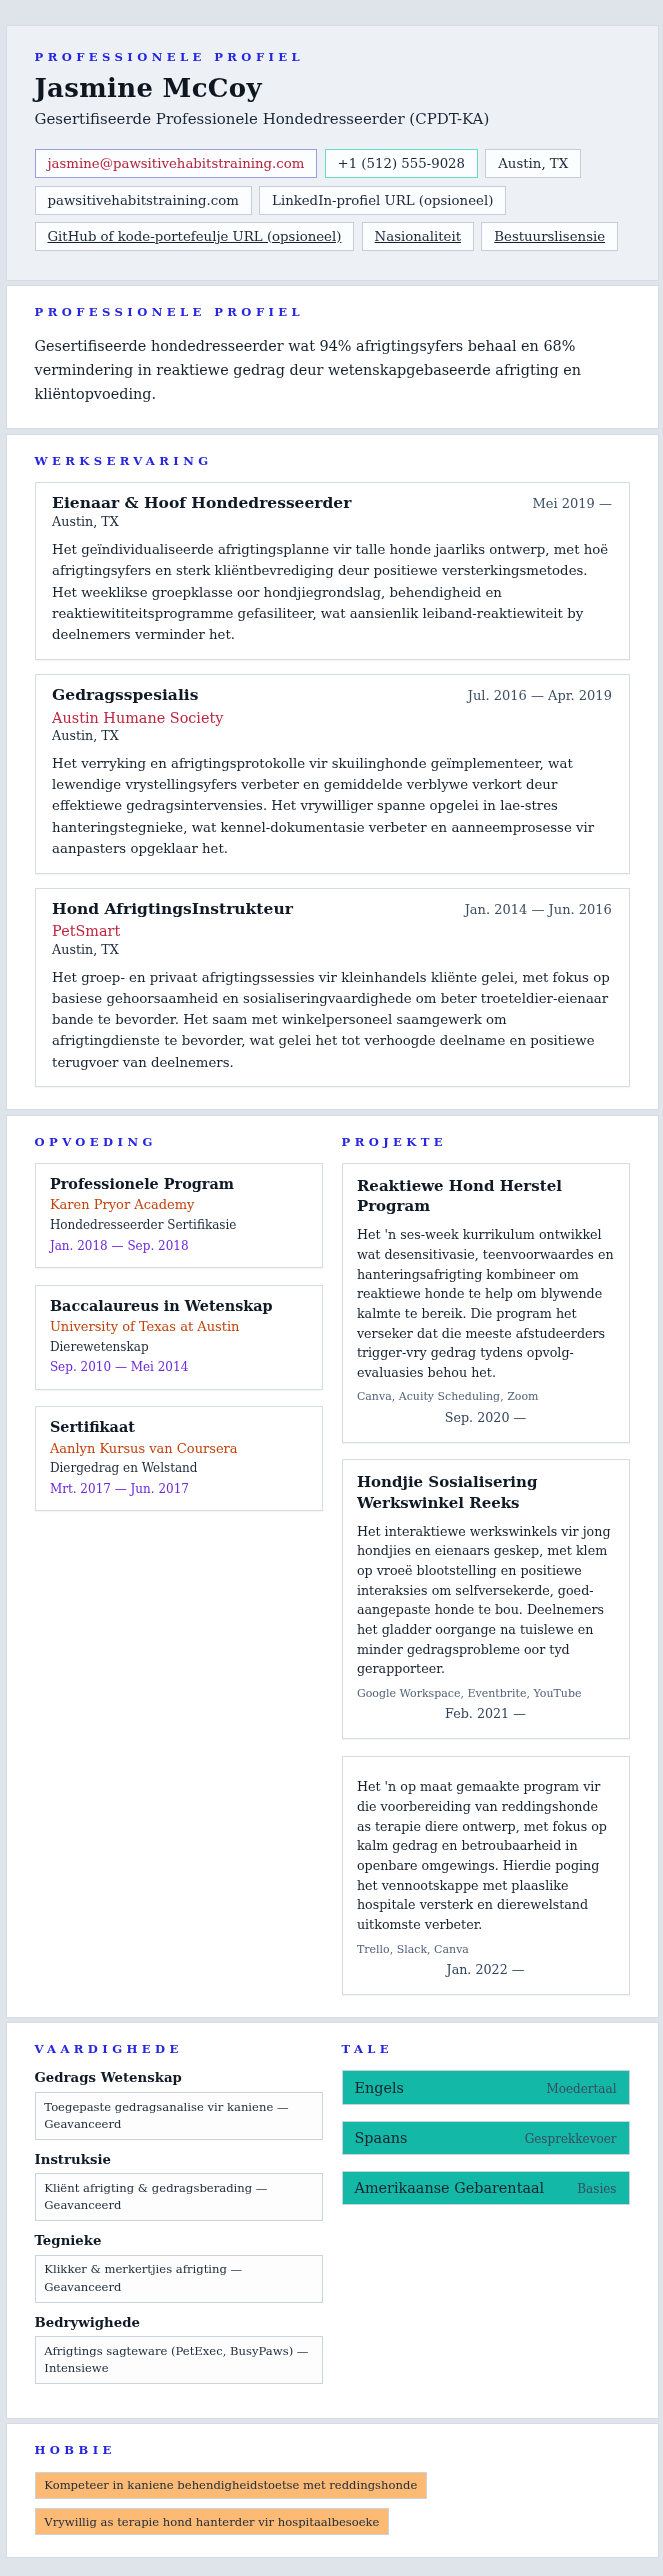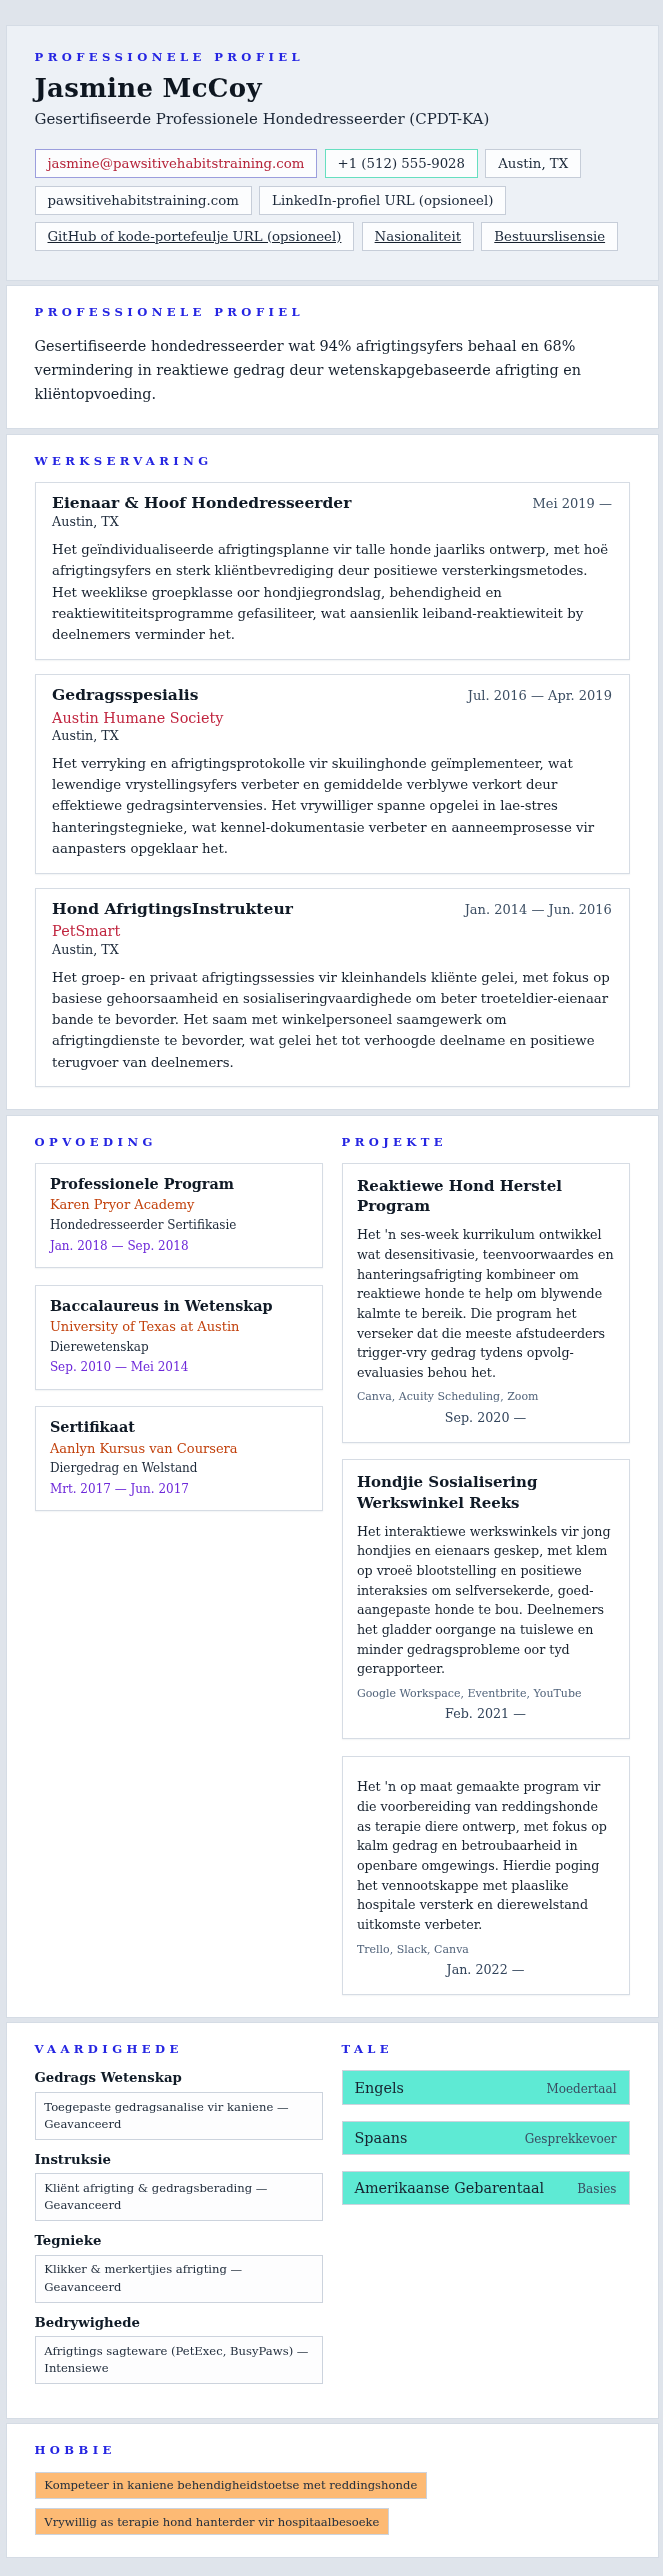--- a/index.html
+++ b/index.html
@@ -101,21 +101,21 @@
     max-width: 288px;
     border: 0.6px solid #ccd3dd;
     background: #fdfdfe;
     padding: 5.5px 8.8px;
     font-size: 11.6px;
     line-height: 1.5;
     color: #222e3d;
   }
   .lang-row {
     border: 0.6px solid #ccd3dd;
-    background: #5eead4;
+    background: #14b8a6;
     padding: 8.3px 12px;
     display: flex;
     justify-content: space-between;
     align-items: baseline;
     margin-bottom: 15.5px;
   }
   .lang-name { font-size: 14.4px; color: #17222f; }
   .lang-level { font-size: 12px; color: #3a4c61; }
 
   .hobby-box {

